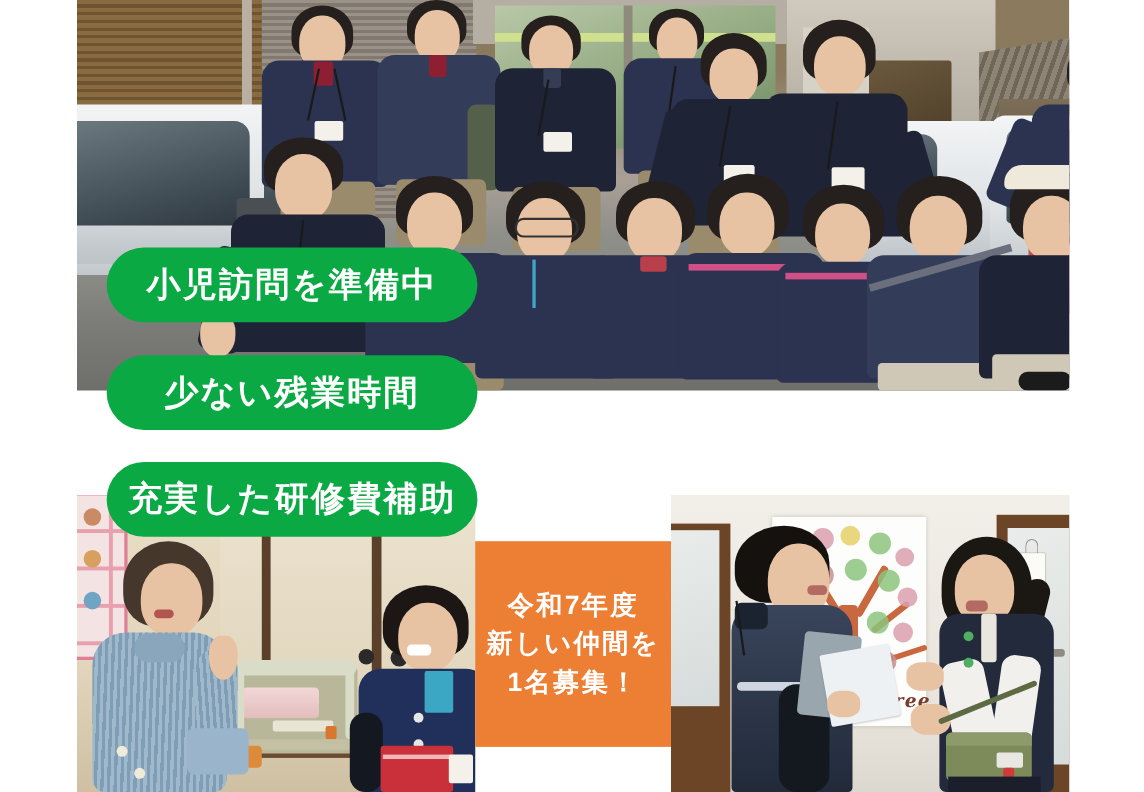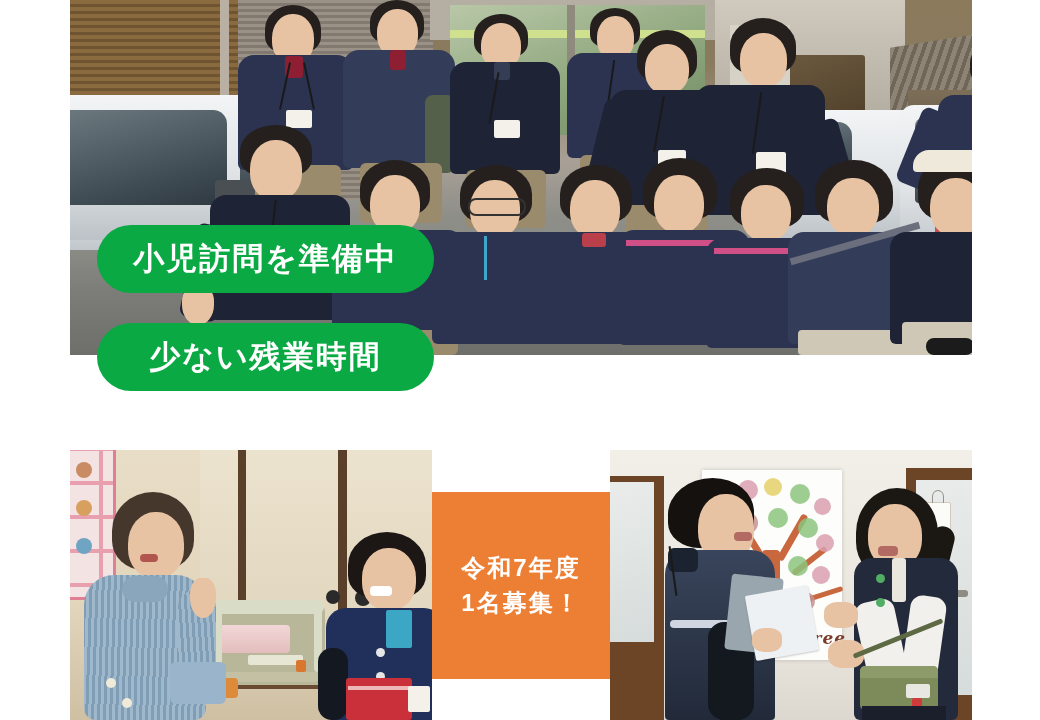--- a/index.html
+++ b/index.html
@@ -417,19 +417,23 @@
       <div class="sh" style="left:252px;top:256px;width:84px;height:14px;background:#1b1f2b;"></div>
     </div>
   </div>
 
   <div class="pill" id="pill-2">
     <span>少ない残業時間</span>
   </div>
   <div class="pill" id="pill-1">
     <span>小児訪問を準備中</span>
   </div>
+  <div class="pill" id="pill-3">
+    <span>充実した研修費補助</span>
+  </div>
 
   <div id="recruit">
     <div class="line">令和7年度</div>
+    <div class="line">新しい仲間を</div>
     <div class="line">1名募集！</div>
   </div>
 
 </div>
 
 </body></html>

